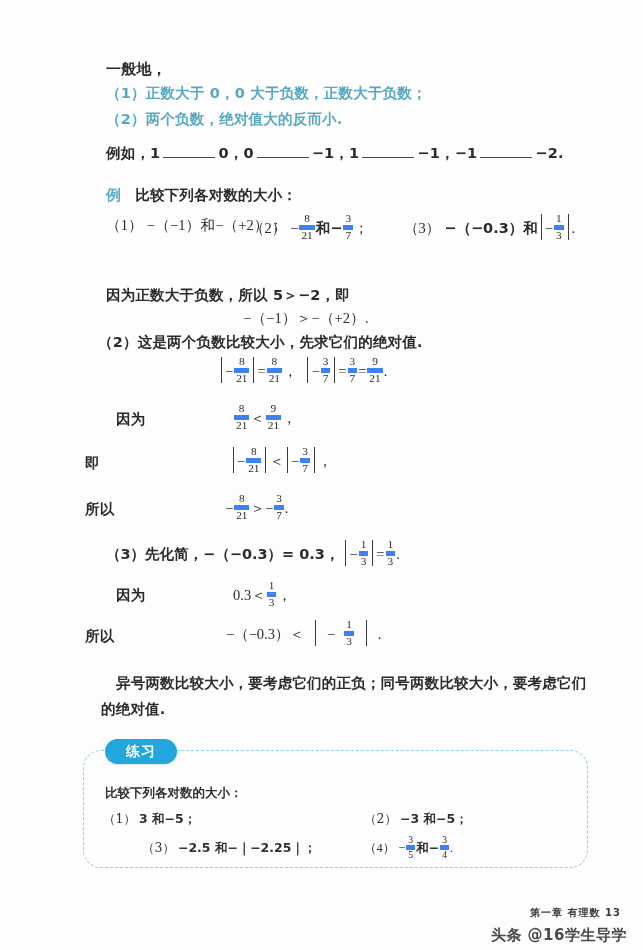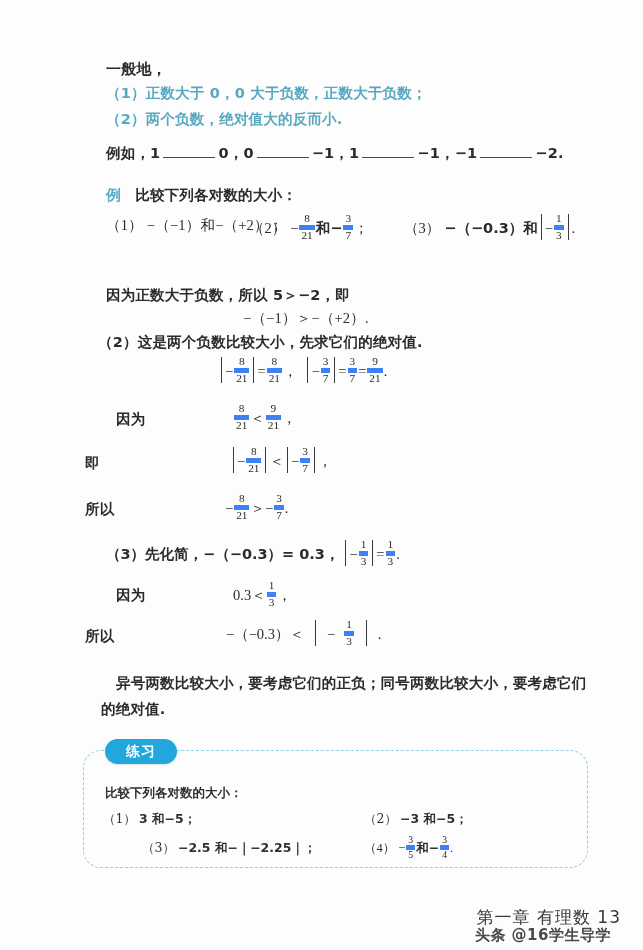--- a/index.html
+++ b/index.html
@@ -121,29 +121,29 @@
     font-size: 12.5px;
     color: #303030;
   }
 
   
   #footer-chapter {
     position: absolute;
     right: 22px;
     top: 906px;
     font-family: "DejaVu Sans", "Liberation Sans", sans-serif;
-    font-size: 17px;
-    font-weight: 400;
+    font-size: 10px;
+    font-weight: 700;
     color: #3a3a3a;
     letter-spacing: 1px;
     white-space: nowrap;
   }
   #watermark {
     position: absolute;
-    right: 32px;
+    right: 16px;
     top: 926px;
     font-family: "DejaVu Sans", "Liberation Sans", sans-serif;
     font-size: 15px;
     font-weight: 700;
     color: #4a4a4a;
     letter-spacing: 0.5px;
     white-space: nowrap;
   }
 </style>
 </head>

